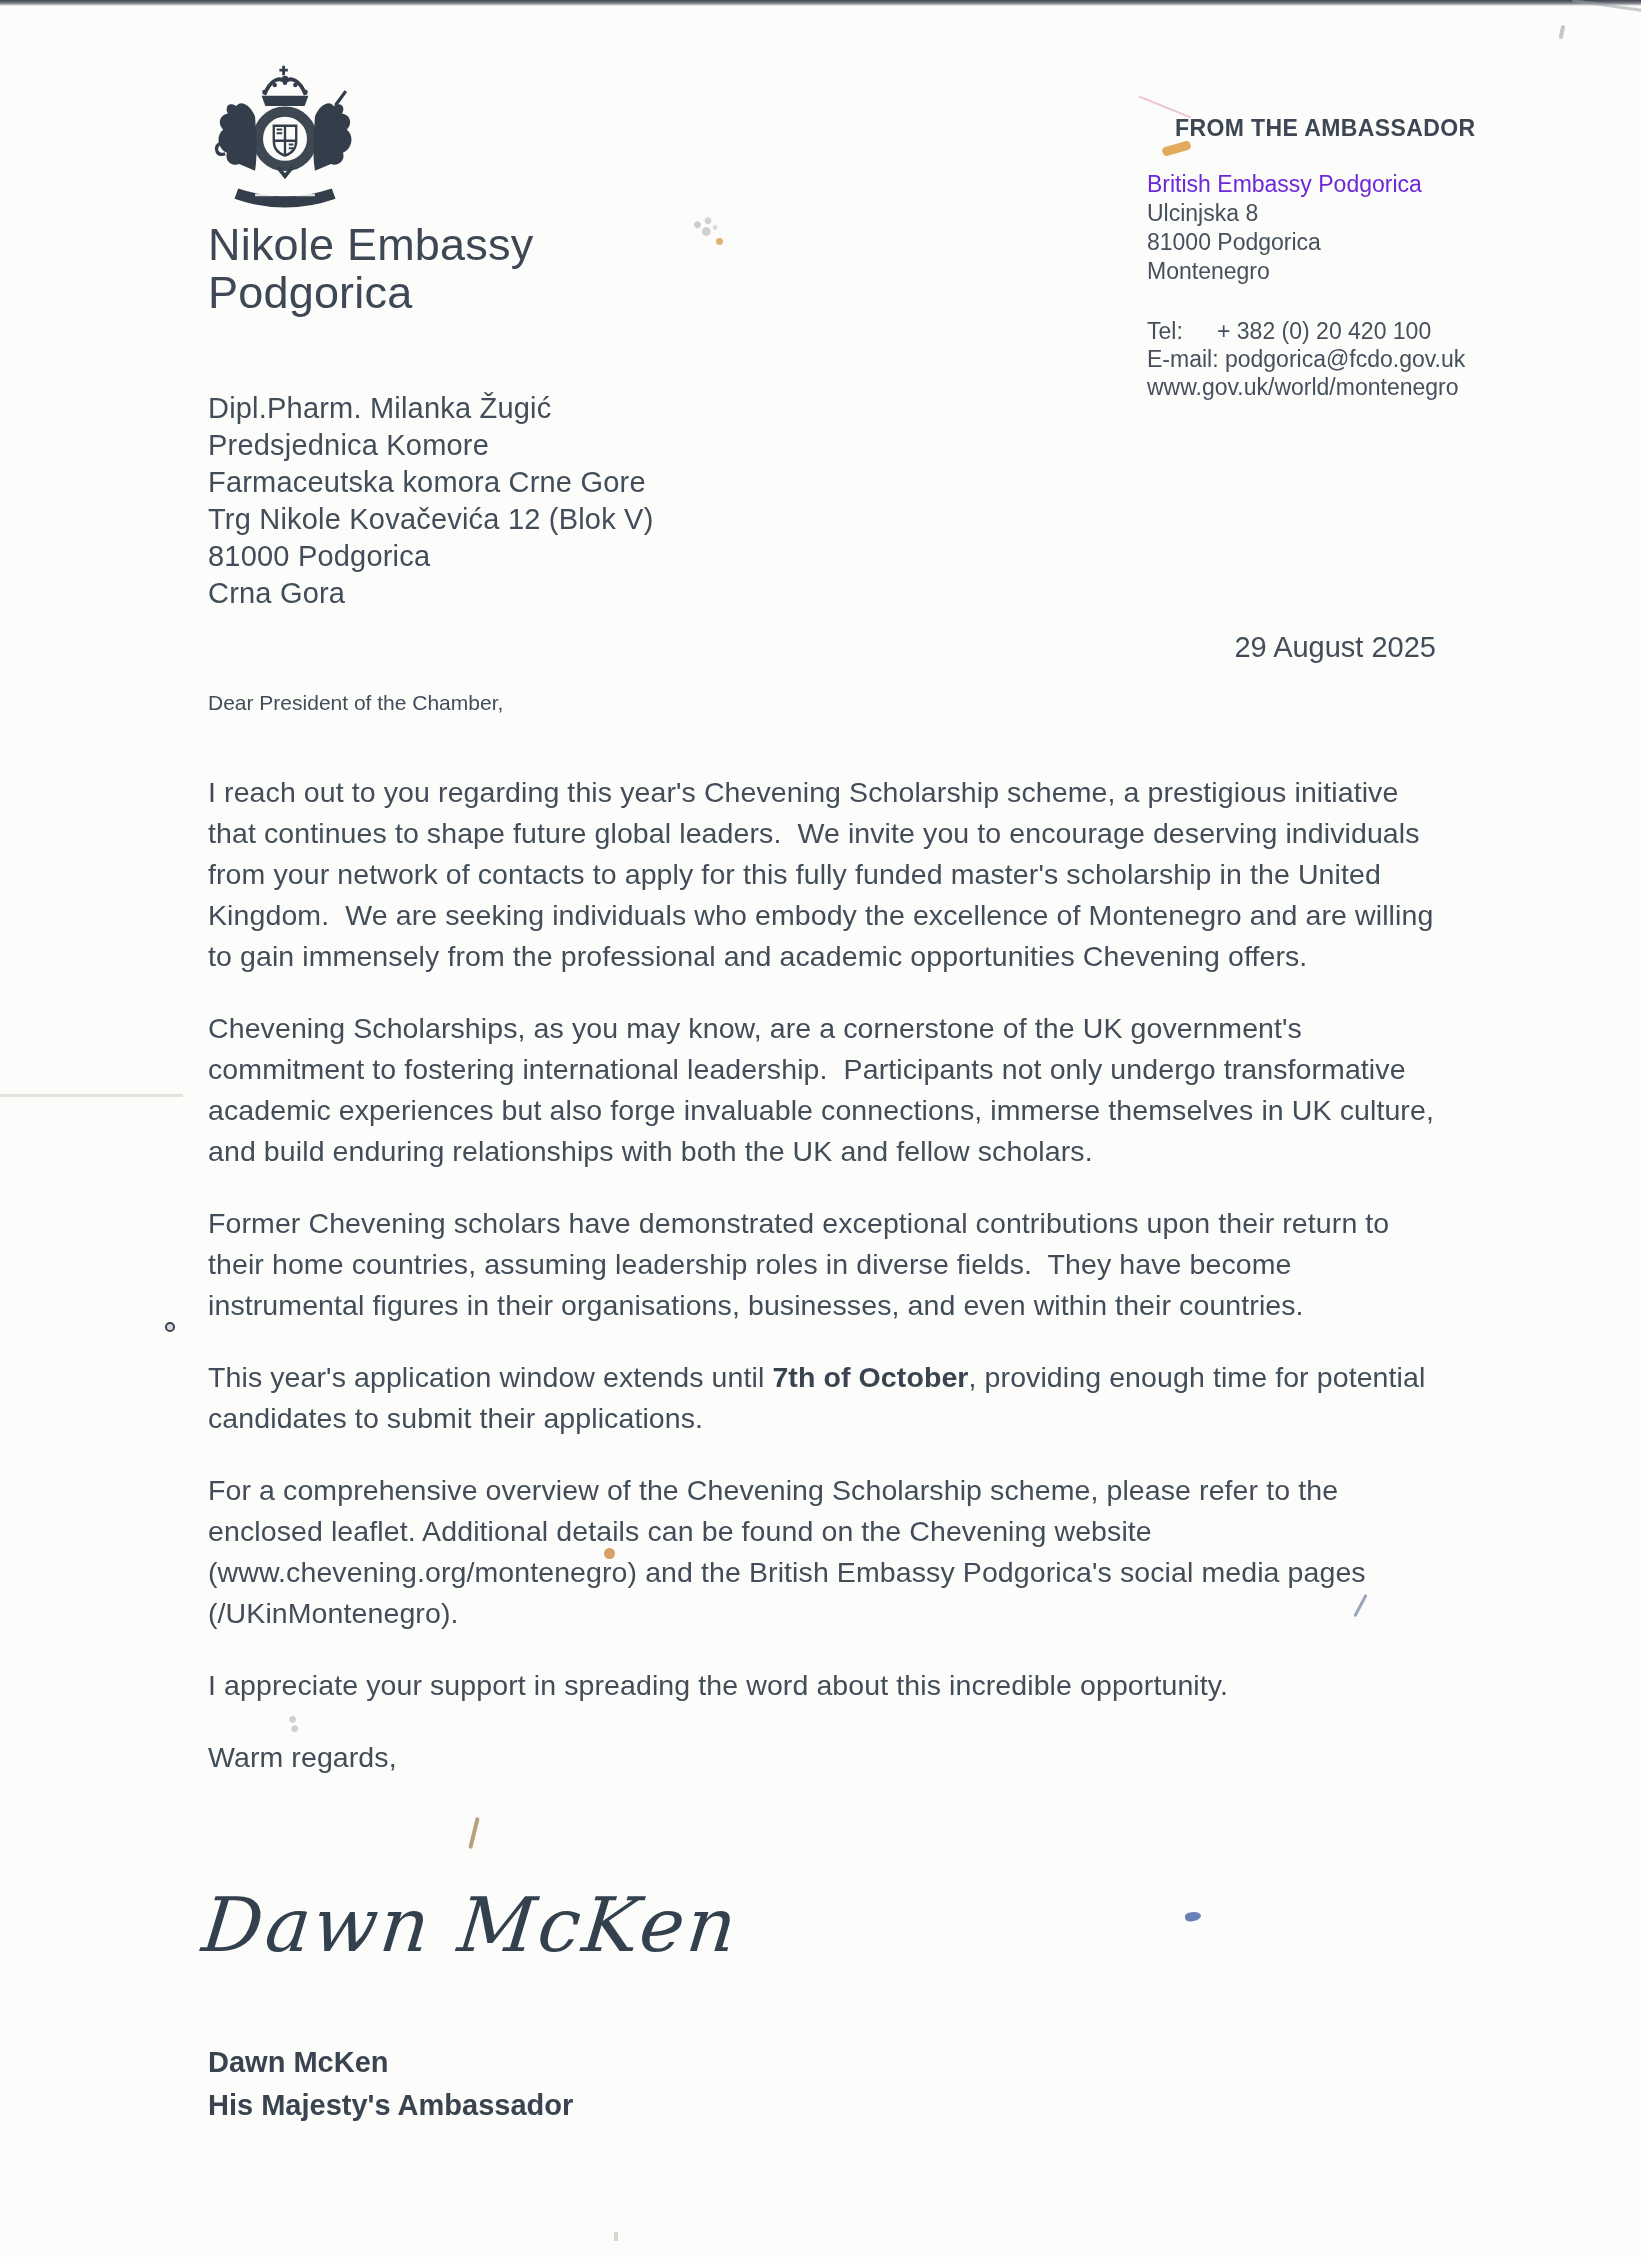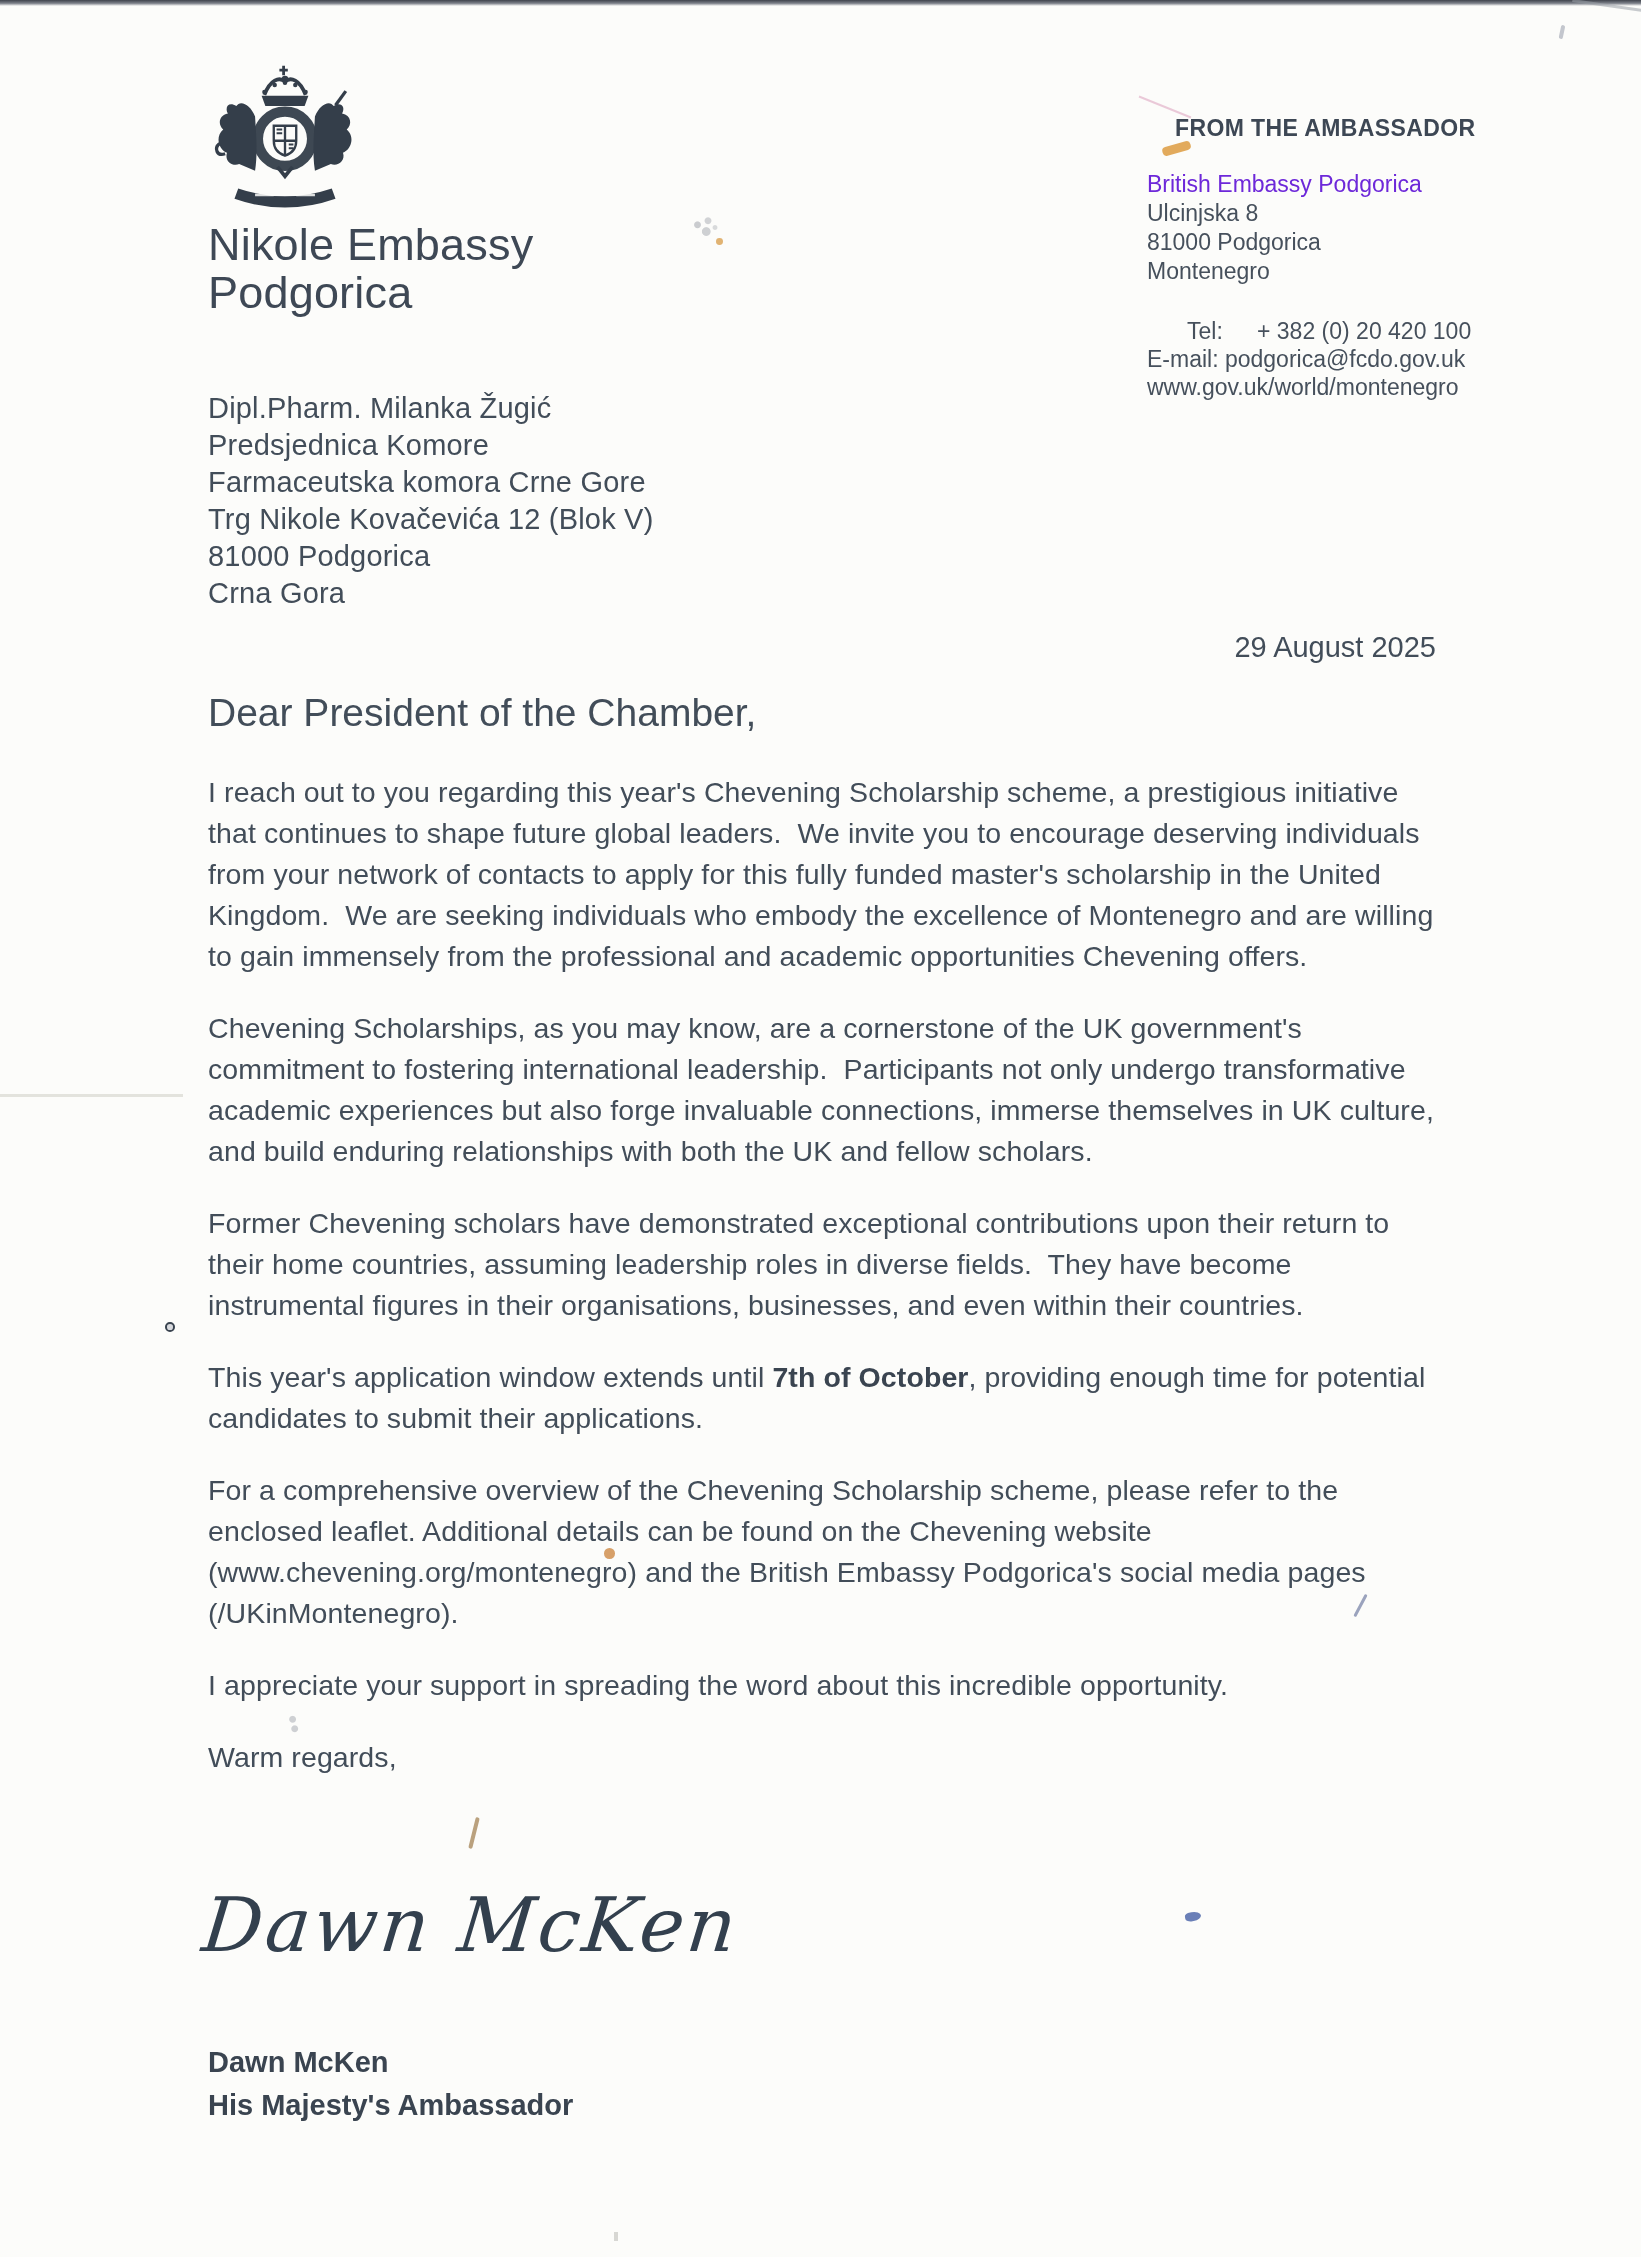--- a/index.html
+++ b/index.html
@@ -21,28 +21,28 @@
     letter-spacing:0.2px;font-weight:400;}
   
   .from-block{position:absolute;left:1147px;top:114px;width:415px;
     font-size:23px;line-height:29px;color:#46505c;}
   .from-title{font-weight:bold;font-size:23px;letter-spacing:0.4px;color:#3d4754;margin-left:28px;}
   .from-address{margin-top:27px;}
   .from-address .addr-line{line-height:29px;}
   .from-address .addr-line:first-child{font-weight:normal;color:#6d28d9;}
   .contact{margin-top:31px;}
   .contact-row{line-height:28px;}
-  .contact-label{display:inline-block;min-width:70px;margin-left:40px;}
+  .contact-label{display:inline-block;min-width:70px;}
   .email-label{display:inline;}
   
   .recipient{position:absolute;left:208px;top:390px;font-size:29px;line-height:37px;
     letter-spacing:0.2px;}
   
   .date-line{position:absolute;top:631px;right:205px;font-size:29px;}
-  .salutation{position:absolute;left:208px;top:691px;font-size:39px;text-align:center;}
+  .salutation{position:absolute;left:208px;top:691px;font-size:21px;text-align:center;}
   
   .body-col{position:absolute;left:208px;top:772px;width:1234px;
     font-size:28.5px;line-height:41px;letter-spacing:0.1px;}
   .body-col p{margin:0 0 31px 0;white-space:pre-wrap;}
   .body-col .bold{font-weight:bold;color:#3a4450;}
   .valediction{margin-top:27px;white-space:pre-wrap;}
   
   .signature-script{position:absolute;left:203px;top:1881px;
     font-family:"DejaVu Serif","Liberation Serif",serif;font-style:italic;
     font-size:75px;color:#33404e;transform:skewX(-6deg);letter-spacing:2.9px;

